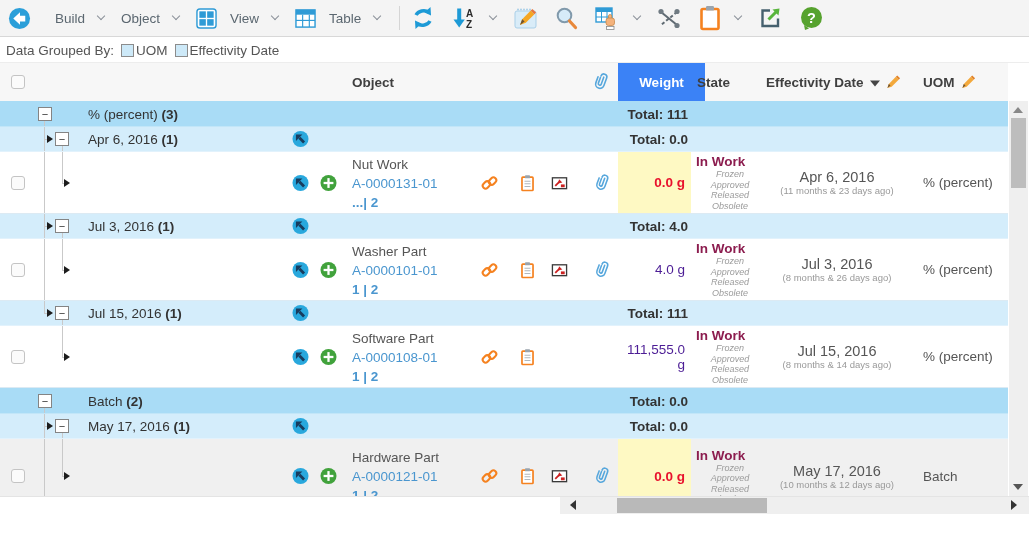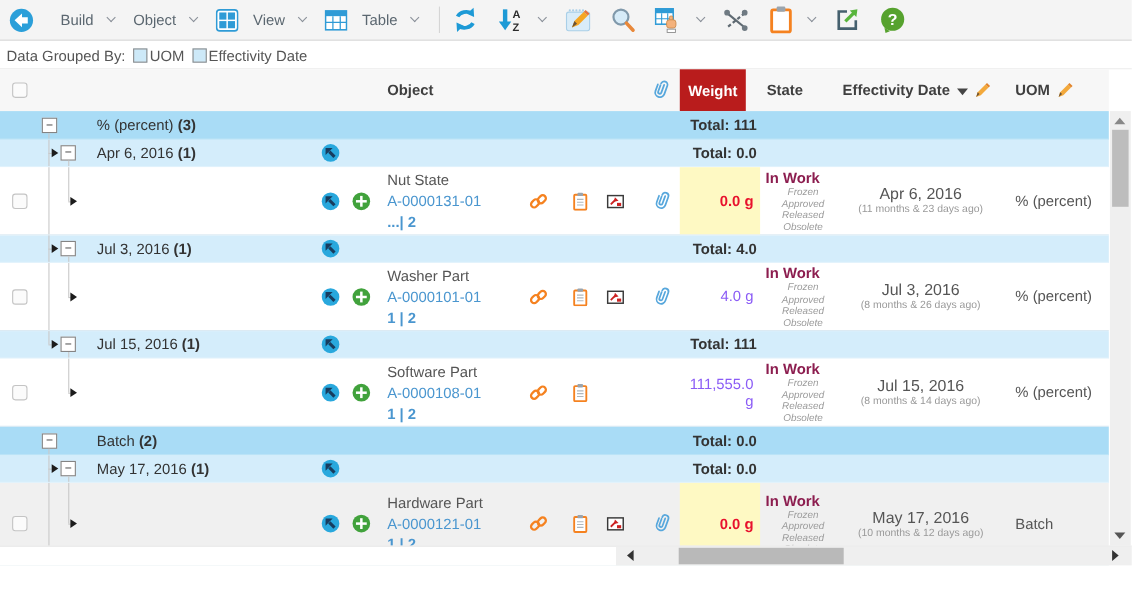--- a/index.html
+++ b/index.html
@@ -26,21 +26,21 @@
     margin:0 2px 0 7px; display:inline-block; }
 
   
   .grid { position:absolute; left:0; top:63px; width:1029px; }
   .hrow { position:relative; width:1008px; height:38px; background:#f7f7f7; }
   .cb { position:absolute; left:11px; top:50%; transform:translateY(-50%);
     width:14px; height:14px; border:1px solid #c4c4c4; border-radius:3px; background:#fbfbfb; }
   .hobj { position:absolute; left:352px; top:50%; transform:translateY(-50%);
     font-size:13.5px; font-weight:bold; color:#3f3f3f; }
   .hclip { position:absolute; left:594px; top:9px; }
-  .hweight { position:absolute; left:618px; top:0; bottom:0; width:60px; background:#b91c1c;
+  .hweight { position:absolute; left:618px; top:0; bottom:0; width:87px; background:#3b82f6;
     color:#fff; font-weight:bold; font-size:13.5px; display:flex; align-items:center; justify-content:center; }
   .hstate { position:absolute; left:697px; top:50%; transform:translateY(-50%);
     font-size:13.5px; font-weight:bold; color:#3f3f3f; }
   .hed { position:absolute; left:766px; top:50%; transform:translateY(-50%);
     display:flex; align-items:center; gap:6px; font-size:13.5px; font-weight:bold; color:#3f3f3f; }
   .caret { width:0; height:0; border-left:5px solid transparent; border-right:5px solid transparent;
     border-top:6px solid #454545; margin-top:2px; }
   .huom { position:absolute; left:923px; top:50%; transform:translateY(-50%);
     display:flex; align-items:center; gap:6px; font-size:13.5px; font-weight:bold; color:#3f3f3f; }
 
@@ -81,21 +81,21 @@
     width:126px; font-size:13.5px; line-height:19px; color:#555; }
   .lnk { color:#4a96cf;margin-top:16px; }
   .rev { color:#4a96cf; font-weight:bold; }
 
   .actico { position:absolute; top:50%; transform:translateY(-50%); width:17px; height:17px; }
   .chain { left:481px; } .clip { left:519px; } .prev { left:551px; }
   .pclip { position:absolute; left:595px; top:50%; transform:translateY(-50%); width:16px; height:19px; }
 
   .wcell { position:absolute; left:618px; top:0; bottom:0; width:73px;
     display:flex; align-items:center; justify-content:flex-end; padding-right:6px;
-    font-size:13.5px; color:#8b5cf6; text-align:right; }
+    font-size:13.5px; color:#4c1d95; text-align:right; }
   .wcell.alert { background:#fef9c3; color:#e8112d; font-weight:bold; }
 
   .scell { position:absolute; left:692px; top:0; bottom:0; width:72px;
     display:flex; flex-direction:column; justify-content:center; }
   .sname { font-size:13.5px; font-weight:bold; color:#8c1d4f; padding-left:4px; }
   .slist { font-size:9px; font-style:italic; color:#9b9b9b; line-height:10.5px;
     text-align:center; padding-left:4px; }
 
   .dcell { position:absolute; left:764px; top:0; bottom:0; width:146px;
     display:flex; flex-direction:column; align-items:center; justify-content:center; }
@@ -326,21 +326,21 @@
           <circle cx="9" cy="9" r="8.5" fill="#29a8dd"></circle>
           <line x1="12.8" y1="12.8" x2="7.8" y2="7.8" stroke="#183c5e" stroke-width="3"></line>
           <polygon points="4.2,4.2 11,4.2 4.2,11" fill="#183c5e"></polygon>
         </svg>
       <svg class="plusico" viewBox="0 0 18 18">
           <circle cx="9" cy="9" r="8.5" fill="#41a23c"></circle>
           <rect x="7.8" y="3.8" width="2.4" height="10.4" fill="#fff"></rect>
           <rect x="3.8" y="7.8" width="10.4" height="2.4" fill="#fff"></rect>
         </svg>
       <span class="objtext">
-        <span>Nut State</span><br>
+        <span>Nut Work</span><br>
         <span class="lnk">A-0000131-01</span><br>
         <span class="rev">...| 2</span>
       </span>
       <svg class="actico chain" viewBox="0 0 18 18">
           <g stroke="#f58220" stroke-width="2.2" fill="none">
             <rect x="1.5" y="8" width="8.5" height="6" rx="3" transform="rotate(-45 5.75 11)"></rect>
             <rect x="8" y="4" width="8.5" height="6" rx="3" transform="rotate(-45 12.25 7)"></rect>
           </g>
         </svg>
       <svg class="actico clip" viewBox="0 0 18 20">

